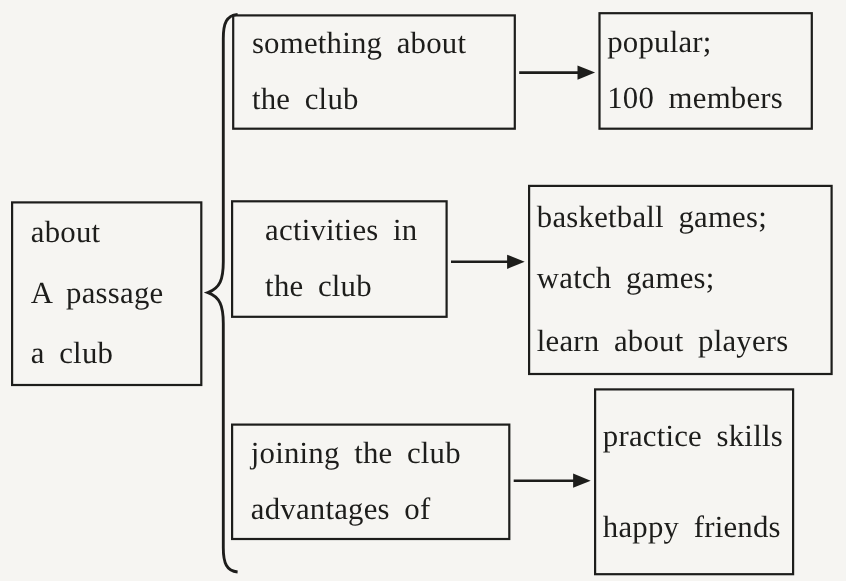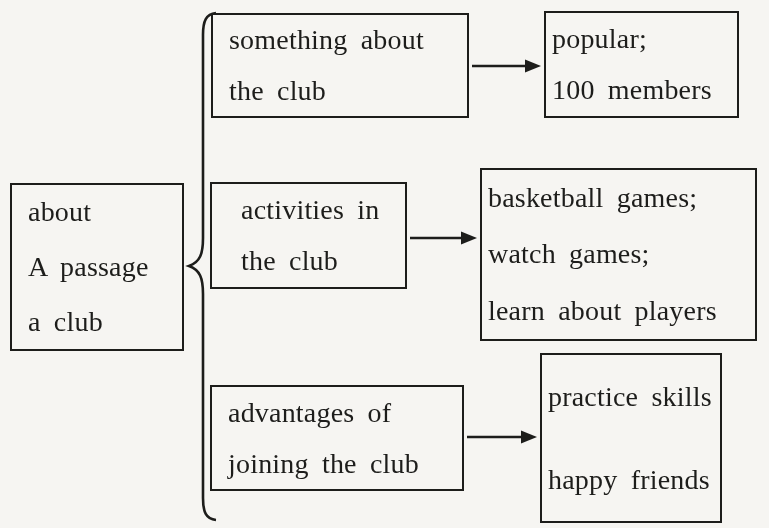--- a/index.html
+++ b/index.html
@@ -105,21 +105,21 @@
     <div class="line">activities in</div>
     <div class="line">the club</div>
   </div>
   <div class="box r2 pad-sm">
     <div class="line">basketball games;</div>
     <div class="line">watch games;</div>
     <div class="line">learn about players</div>
   </div>
 
   <div class="box m3 pad-lg">
+    <div class="line">joining the club</div>
     <div class="line">advantages of</div>
-    <div class="line">joining the club</div>
   </div>
   <div class="box r3 pad-sm">
     <div class="line">practice skills</div>
     <div class="line">happy friends</div>
   </div>
 
 </div>
 
 </body></html>

